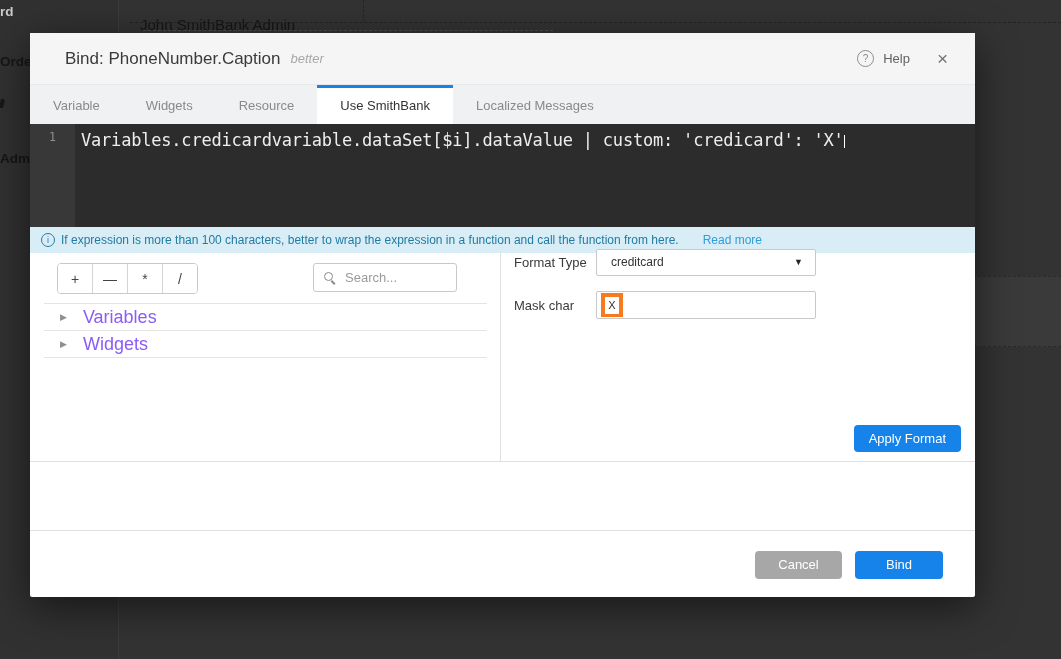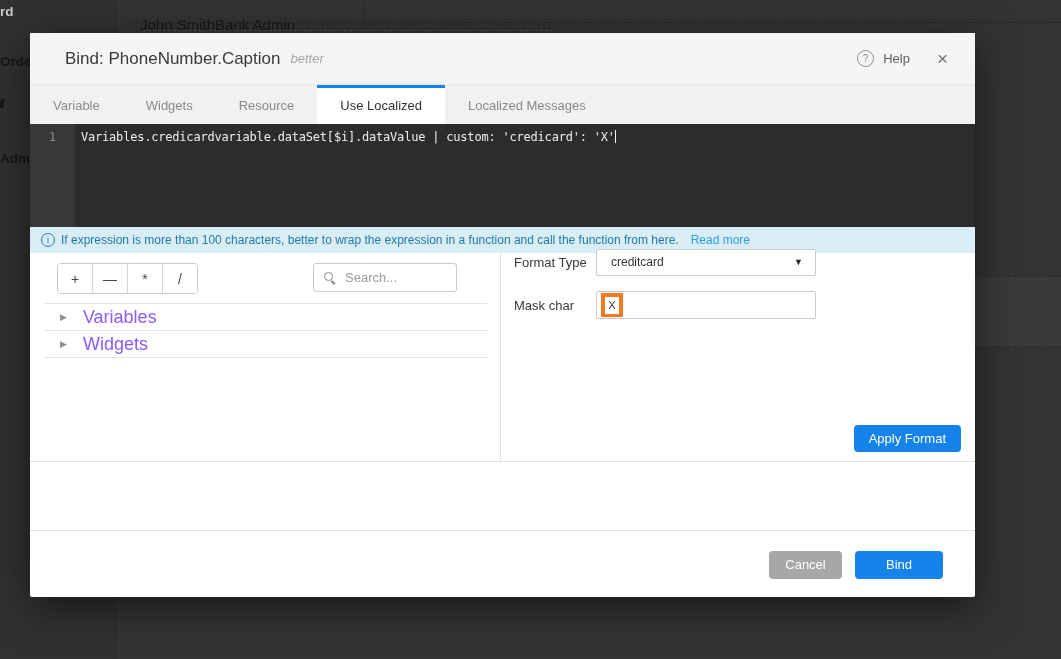--- a/index.html
+++ b/index.html
@@ -35,27 +35,27 @@
     display:inline-flex;align-items:center;justify-content:center;font-size:10px;color:#8d8d8d;cursor:pointer;}
   .help-label{font-size:13px;color:#616161;cursor:pointer;}
   .mclose{margin-left:18px;font-size:19px;color:#757575;line-height:1;cursor:pointer;}
   
   .tabs{height:39px;background:#eff1f2;display:flex;box-sizing:border-box;}
   .tab{padding:0 23px;font-size:13px;color:#8a8a8a;line-height:36px;border-top:3px solid transparent;cursor:pointer;white-space:nowrap;}
   .tab.active{background:#ffffff;color:#333333;border-top:3px solid #1583e9;}
   
   .editor{position:relative;height:103px;background:#2c2c2c;display:flex;font-family:"DejaVu Sans Mono",monospace;}
   .gutter{width:45px;background:#383838;color:#8f8f8f;font-size:11.5px;text-align:center;padding-top:6px;box-sizing:border-box;}
-  .codearea{flex:1;padding:6px 0 12px 6px;color:#eeeeee;font-size:12px;letter-spacing:-0.2px;white-space:pre;}
+  .codearea{flex:1;padding:6px 0 12px 6px;color:#eeeeee;font-size:17px;letter-spacing:-0.2px;white-space:pre;}
   .cursor{display:inline-block;width:1px;height:13px;background:#ffffff;vertical-align:-2px;}
   
   .infobar{height:26px;background:#d9edf7;display:flex;align-items:center;padding-left:11px;font-size:12px;color:#1f7ba2;}
   .info-icon{width:12px;height:12px;border:1px solid #2a7ca3;border-radius:50%;display:inline-flex;align-items:center;justify-content:center;
     font-size:9px;margin-right:6px;flex:none;color:#2a7ca3;}
-  .readmore{color:#2e9ddb;margin-left:0;cursor:pointer;padding-left:12px;}
+  .readmore{color:#2e9ddb;margin-left:12px;cursor:pointer;padding-left:12px;}
   
   .content{position:relative;height:208px;border-bottom:1px solid #dfdfdf;display:flex;}
   .leftpane{position:relative;width:470px;box-sizing:border-box;}
   .rightpane{position:relative;flex:1;border-left:1px solid #dfdfdf;}
   
   .ops{position:absolute;left:27px;top:10px;height:29px;display:flex;border:1px solid #c9c9c9;border-radius:4px;overflow:hidden;background:#fff;}
   .op{width:34px;display:flex;align-items:center;justify-content:center;font-size:14px;color:#444;border-left:1px solid #d5d5d5;cursor:pointer;background:#fff;}
   .op:first-child{border-left:none;}
   .searchbox{position:absolute;left:283px;top:10px;width:144px;height:29px;border:1px solid #c9c9c9;border-radius:3px;box-sizing:border-box;
     display:flex;align-items:center;background:#fff;}
@@ -81,21 +81,21 @@
   .maskinput{position:absolute;left:95px;width:220px;height:28px;border:1px solid #c9c9c9;border-radius:2px;background:#fff;
     display:flex;align-items:center;box-sizing:border-box;cursor:text;}
   .maskhl{margin-left:4px;width:22px;height:24px;background:#f47b20;display:flex;align-items:center;justify-content:center;flex:none;}
   .maskx{background:#ffffff;width:14px;height:17px;display:flex;align-items:center;justify-content:center;font-size:11px;color:#333;}
   .applybtn{position:absolute;right:14px;top:172px;height:27px;padding:0 15px;background:#1583e9;color:#ffffff;font-size:13px;
     border:none;border-radius:4px;display:flex;align-items:center;cursor:pointer;font-family:"Liberation Sans",sans-serif;}
   
   .blank{height:68px;background:#ffffff;}
   .footer{height:68px;border-top:1px solid #dfdfdf;display:flex;align-items:center;justify-content:flex-end;padding-right:32px;gap:13px;box-sizing:border-box;}
   .fbtn{height:28px;border:none;border-radius:4px;font-size:13px;color:#ffffff;cursor:pointer;font-family:"Liberation Sans",sans-serif;}
-  .btn-cancel{width:73px;background:#a7a7a7;}
+  .btn-cancel{width:87px;background:#a7a7a7;}
   .btn-bind{width:88px;background:#1583e9;}
 </style>
 </head>
 <body>
 
 <div class="bg-sidebar">
   <div class="bg-side-item bg-side-rd">rd</div>
   <div class="bg-side-item bg-side-order">Order</div>
   <div class="bg-side-mark"></div>
   <div class="bg-side-item bg-side-calls">Admin</div>
@@ -115,21 +115,21 @@
       <span class="help-circle">?</span>
       <span class="help-label">Help</span>
       <span class="mclose">×</span>
     </div>
   </div>
 
   <div class="tabs">
     <div class="tab">Variable</div>
     <div class="tab">Widgets</div>
     <div class="tab">Resource</div>
-    <div class="tab active">Use Localized</div>
+    <div class="tab active">Use SmithBank</div>
     <div class="tab">Localized Messages</div>
   </div>
 
   <div class="editor">
     <div class="gutter">
       <span>1</span>
     </div>
     <div class="codearea"><span>Variables.credicardvariable.dataSet[$i].dataValue | custom: 'credicard': 'X'</span><span class="cursor"></span></div>
   </div>
 

